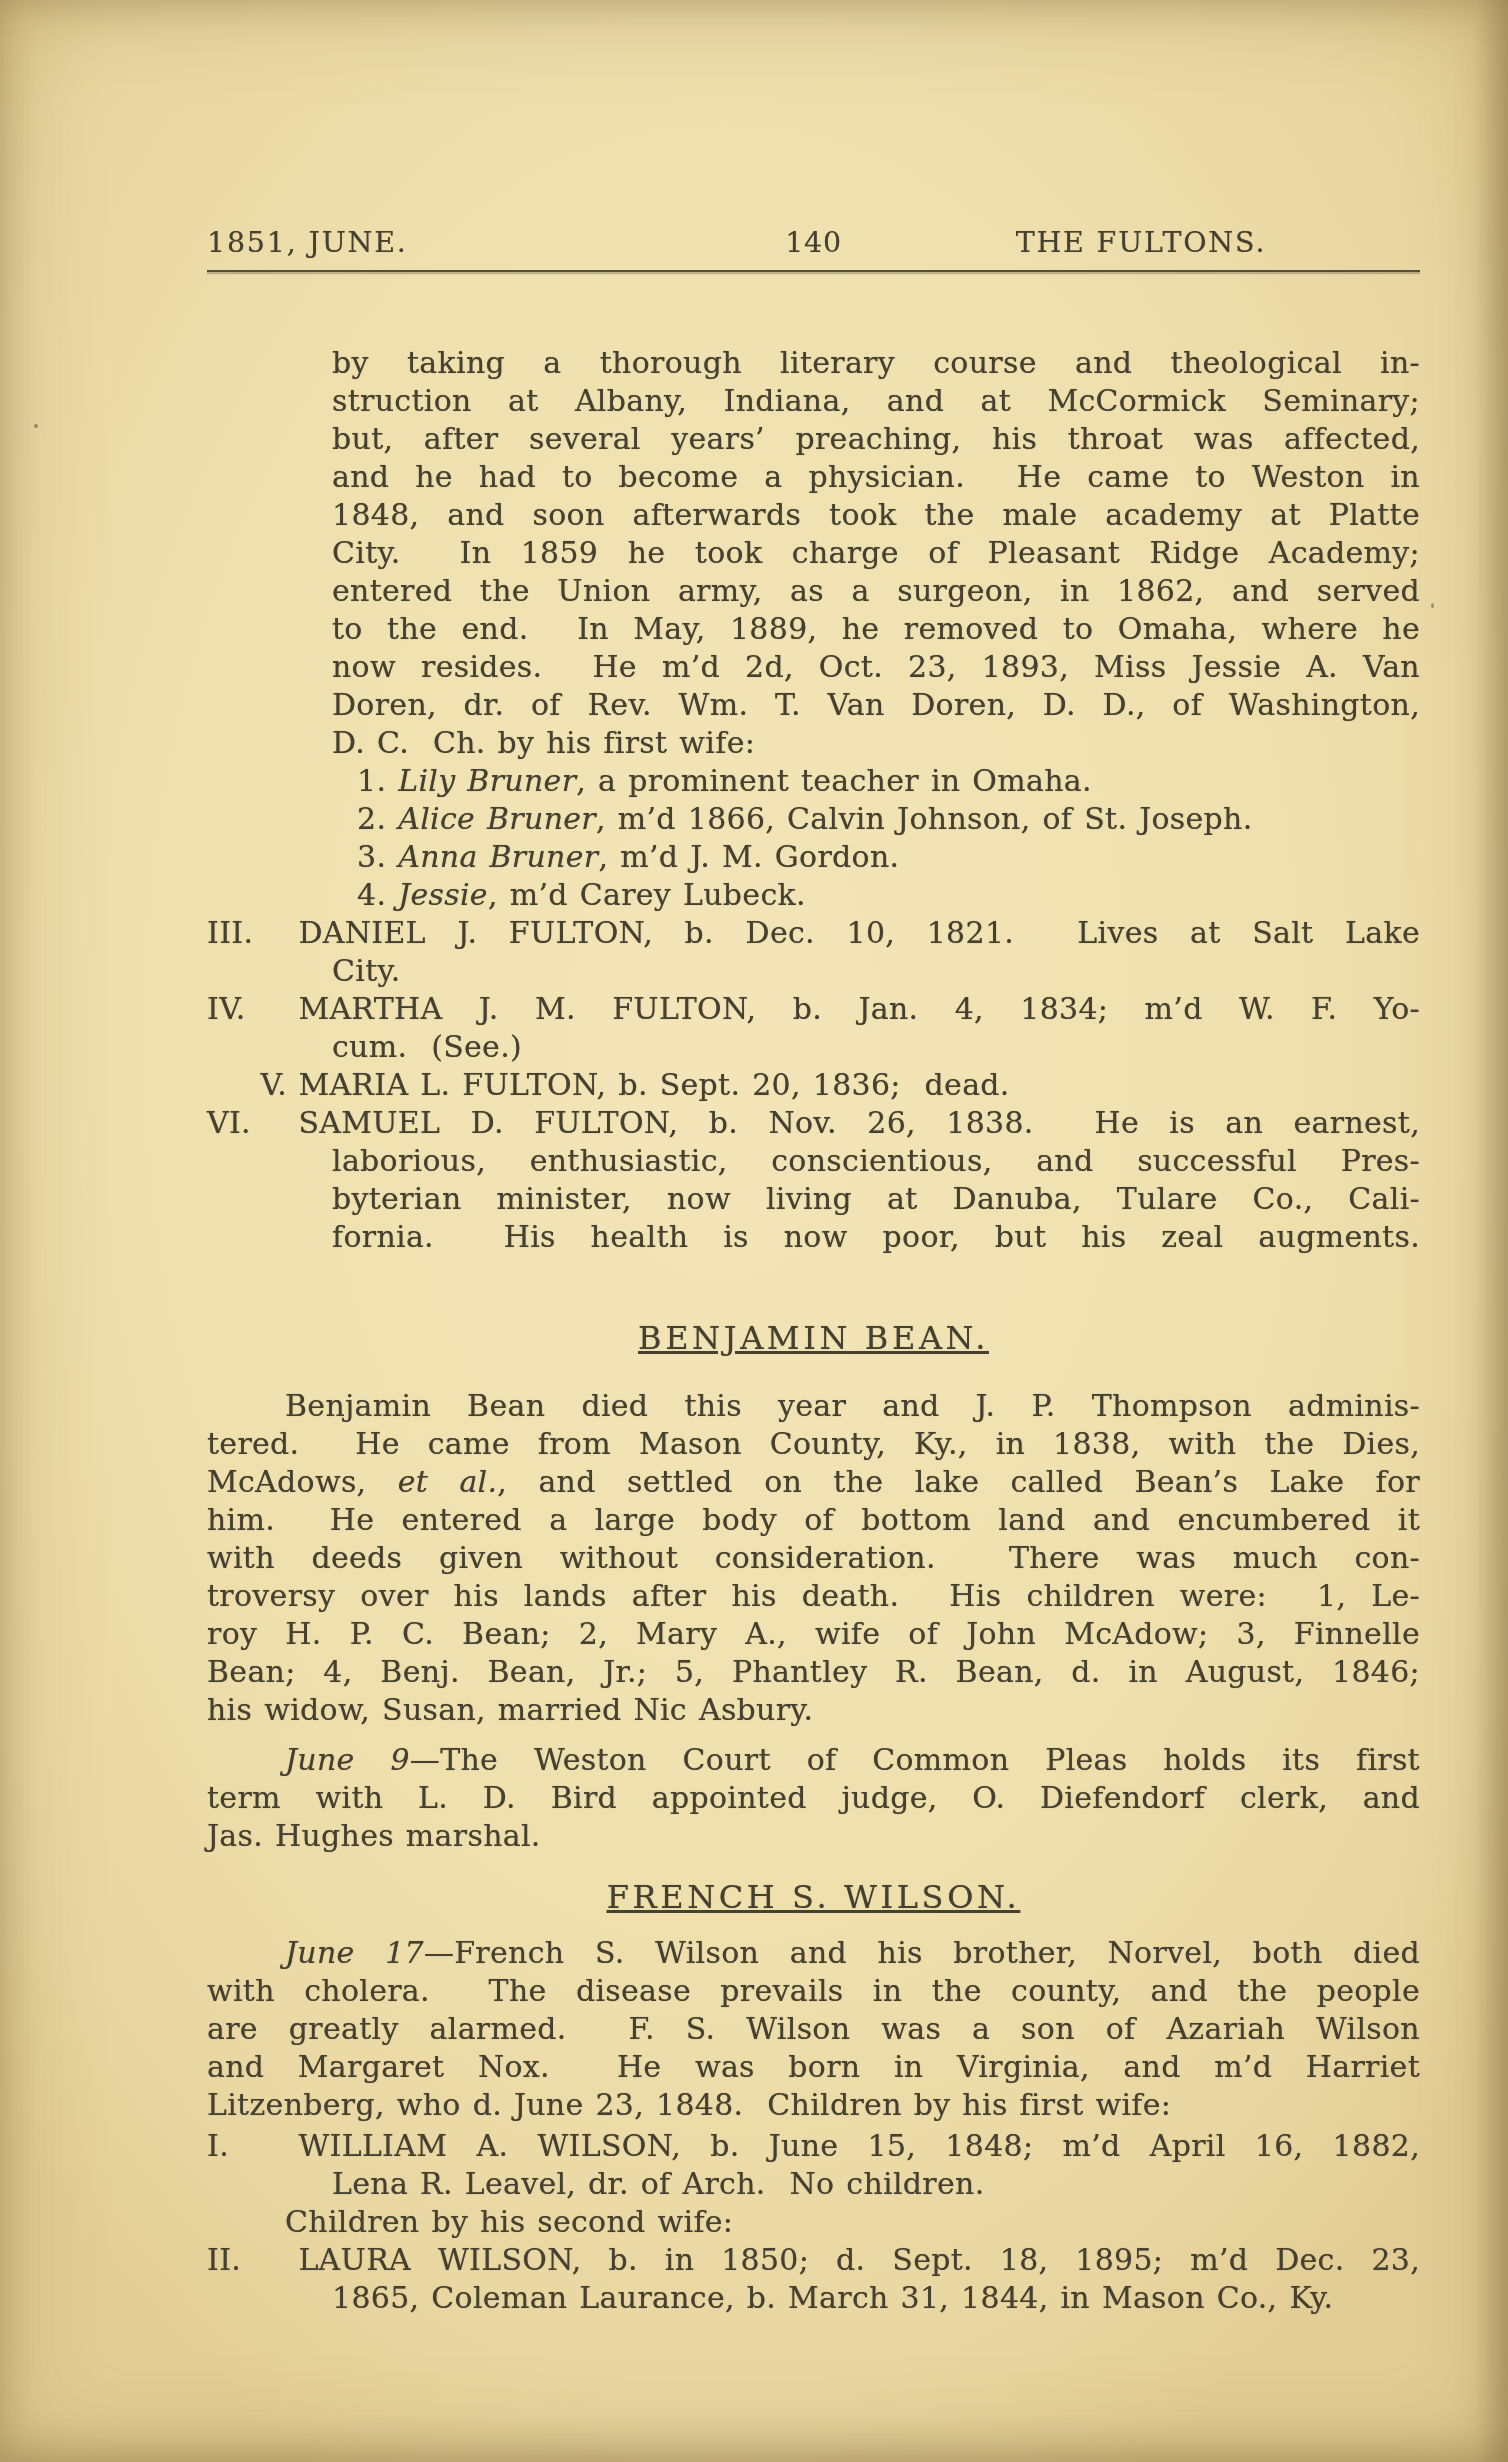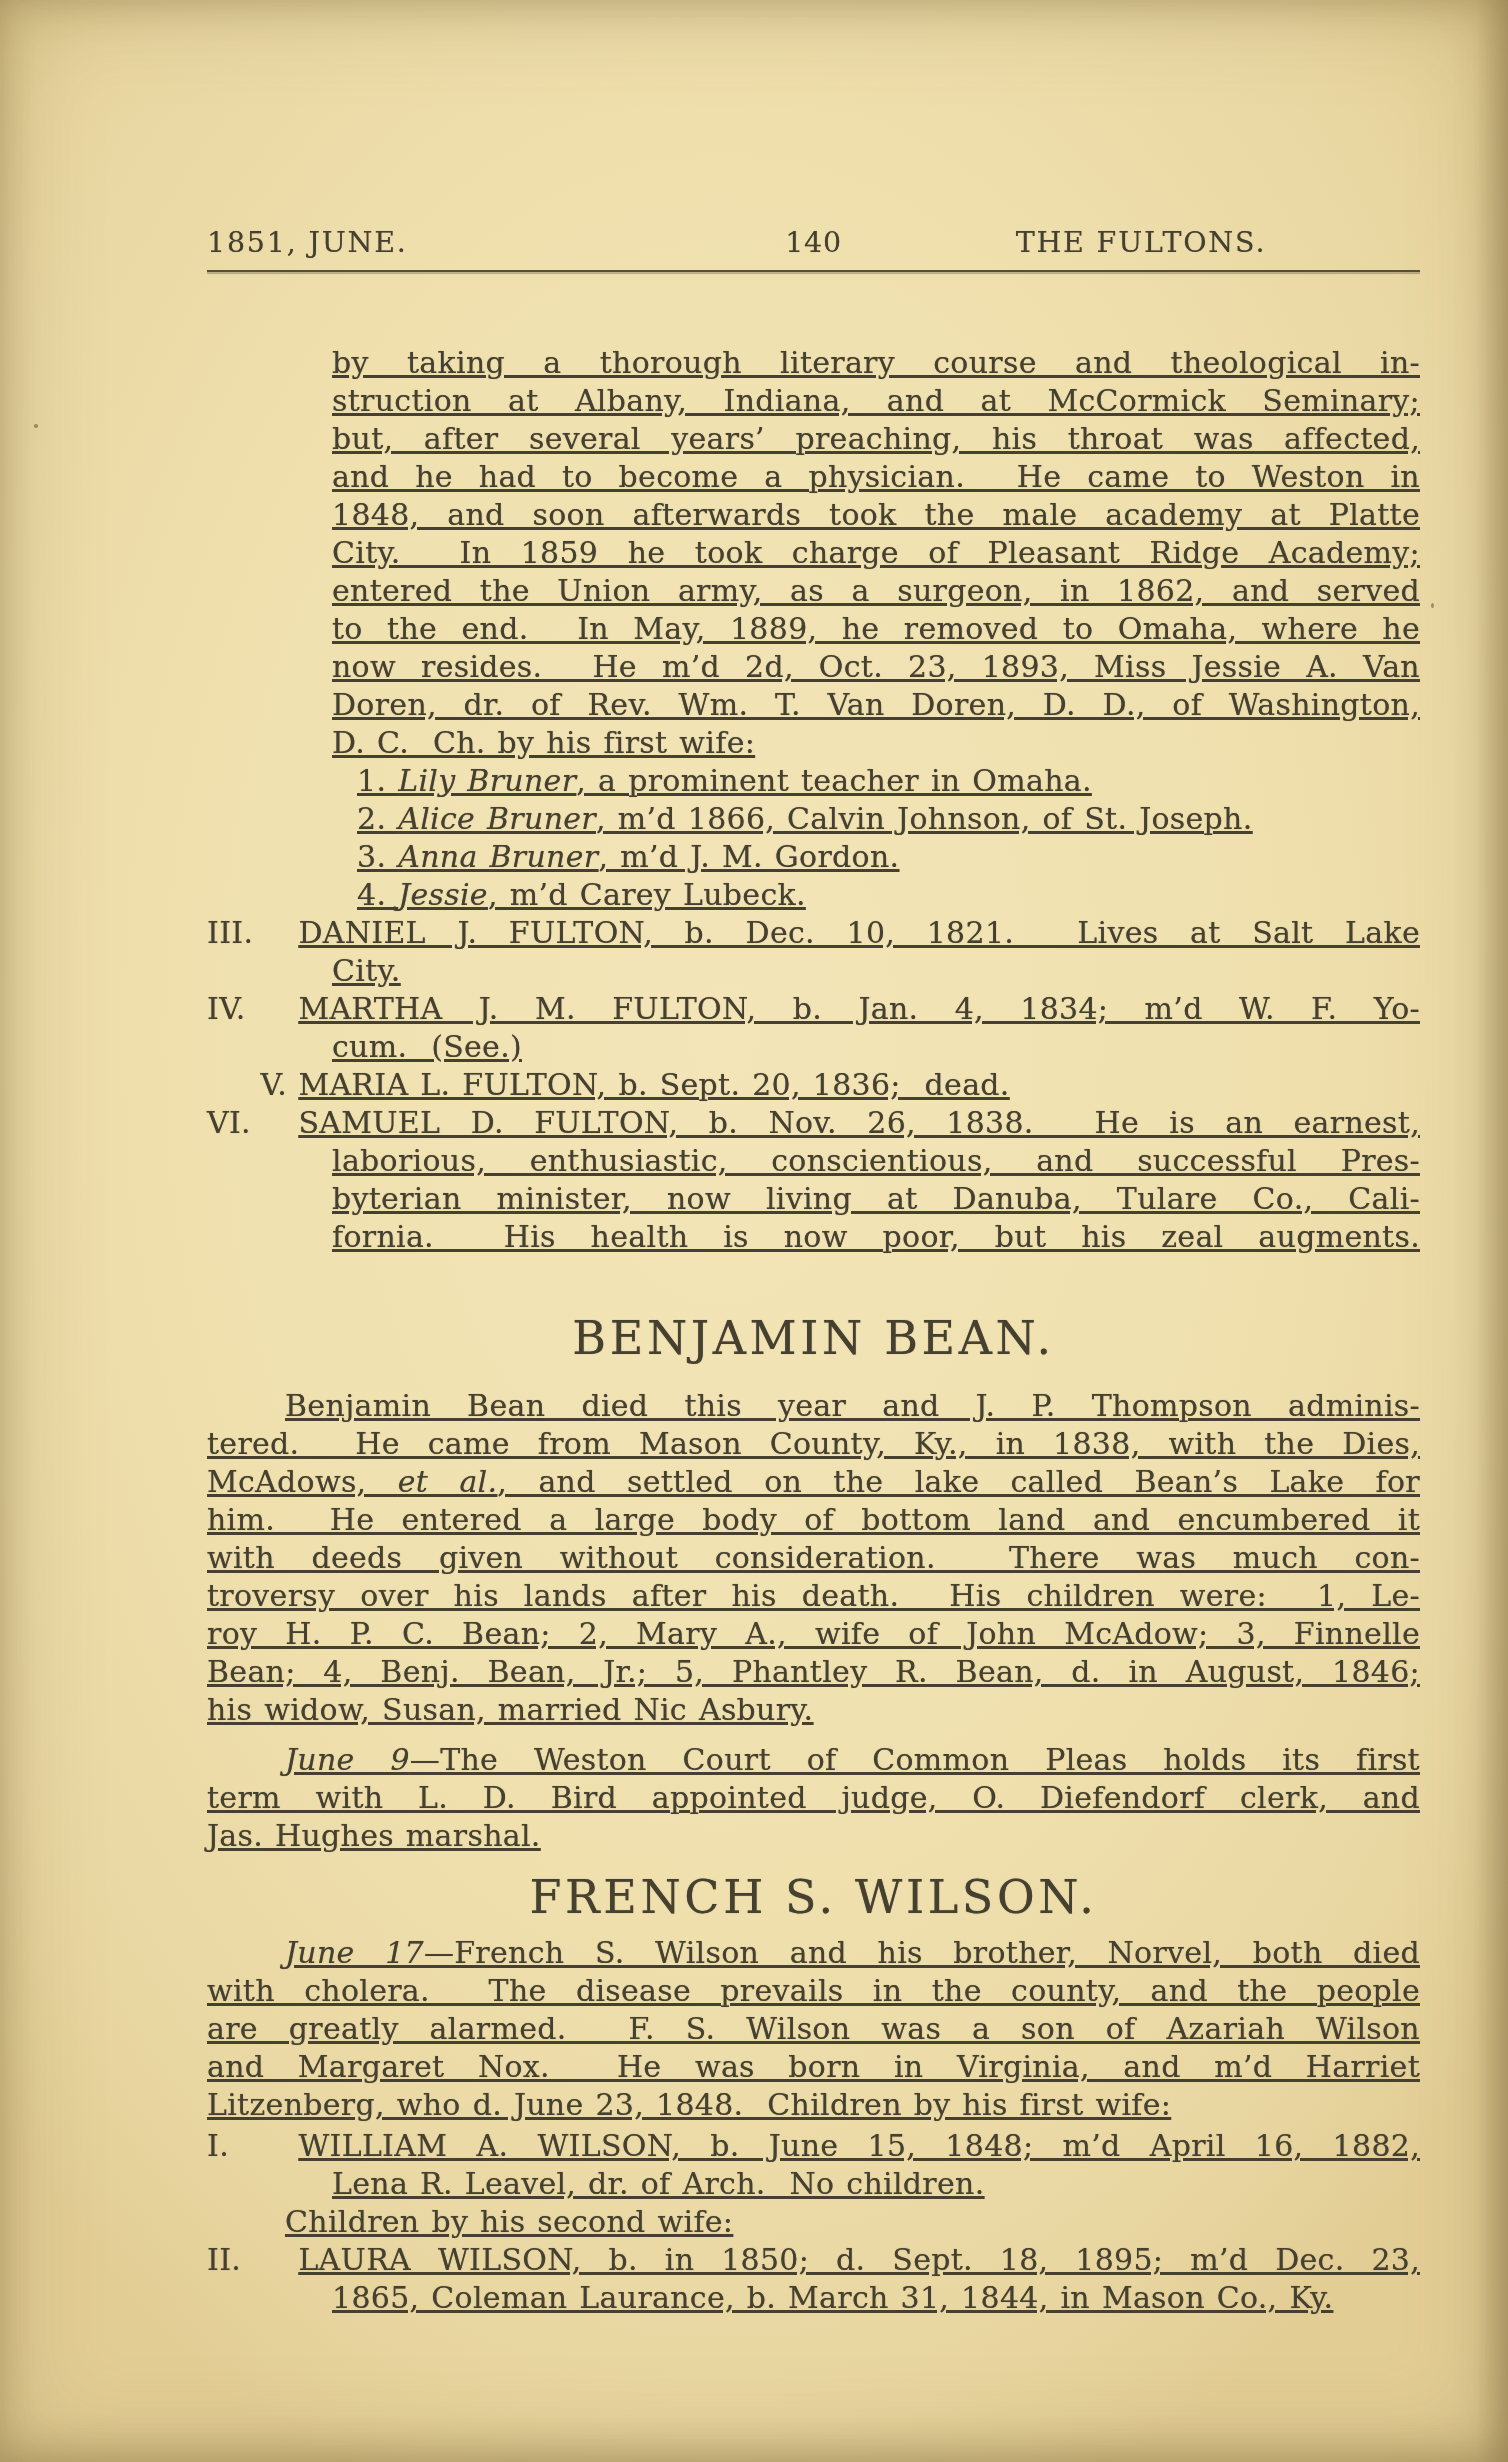--- a/index.html
+++ b/index.html
@@ -34,32 +34,32 @@
     margin-top:10.7px;height:2.1px;background:#554e3a;
     box-shadow:0 2.1px 0 rgba(85,78,58,.35);
   }
   .body-lines{margin-top:72px;}
   .line{
     font-size:30px;line-height:38px;height:38px;
     white-space:pre-wrap;
     text-align:left;
     letter-spacing:0.3px;word-spacing:2.1px;
     text-shadow:0 0 0.9px rgba(69,64,47,.6);
-    text-decoration:underline;
   }
   .line.just{text-align:justify;text-align-last:justify;}
   .ind-hang{padding-left:125px;}
   .ind-sub{padding-left:150px;}
   .ind-pind{padding-left:78px;}
   .rn{display:inline-block;width:80px;text-align:right;margin-right:11.4px;}
   .it{font-style:italic;}
   .heading{
-    font-size:46px;line-height:38px;height:38px;
+    font-size:32px;line-height:38px;height:38px;
     text-align:center;letter-spacing:3.6px;
     text-shadow:0 0 0.9px rgba(69,64,47,.6);
+    text-decoration:underline;
   }
   .heading.h-bb{margin-top:63px;margin-bottom:30px;}
   .heading.h-fw{margin-top:23px;margin-bottom:18px;}
   .gap17{margin-top:12px;}
   .gap5{margin-top:3.6px;}
   .speck{position:absolute;border-radius:50%;background:rgba(80,70,45,.5);filter:blur(0.7px);pointer-events:none;}
 </style>
 </head>
 <body>
 

